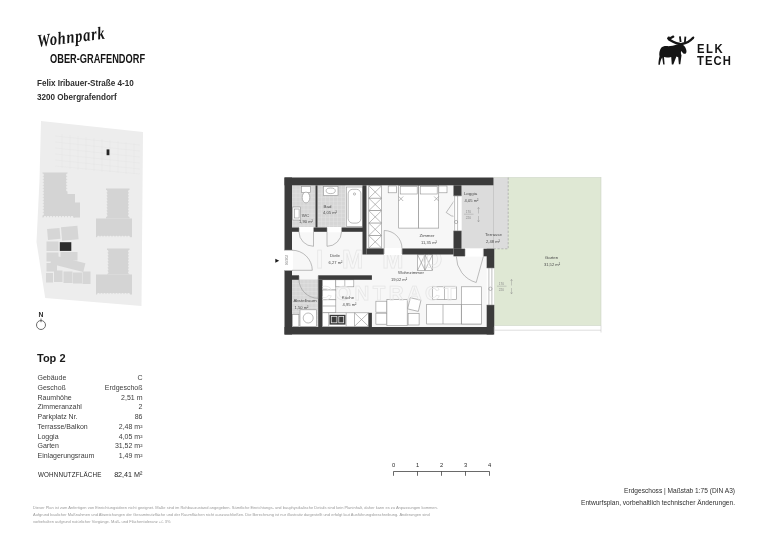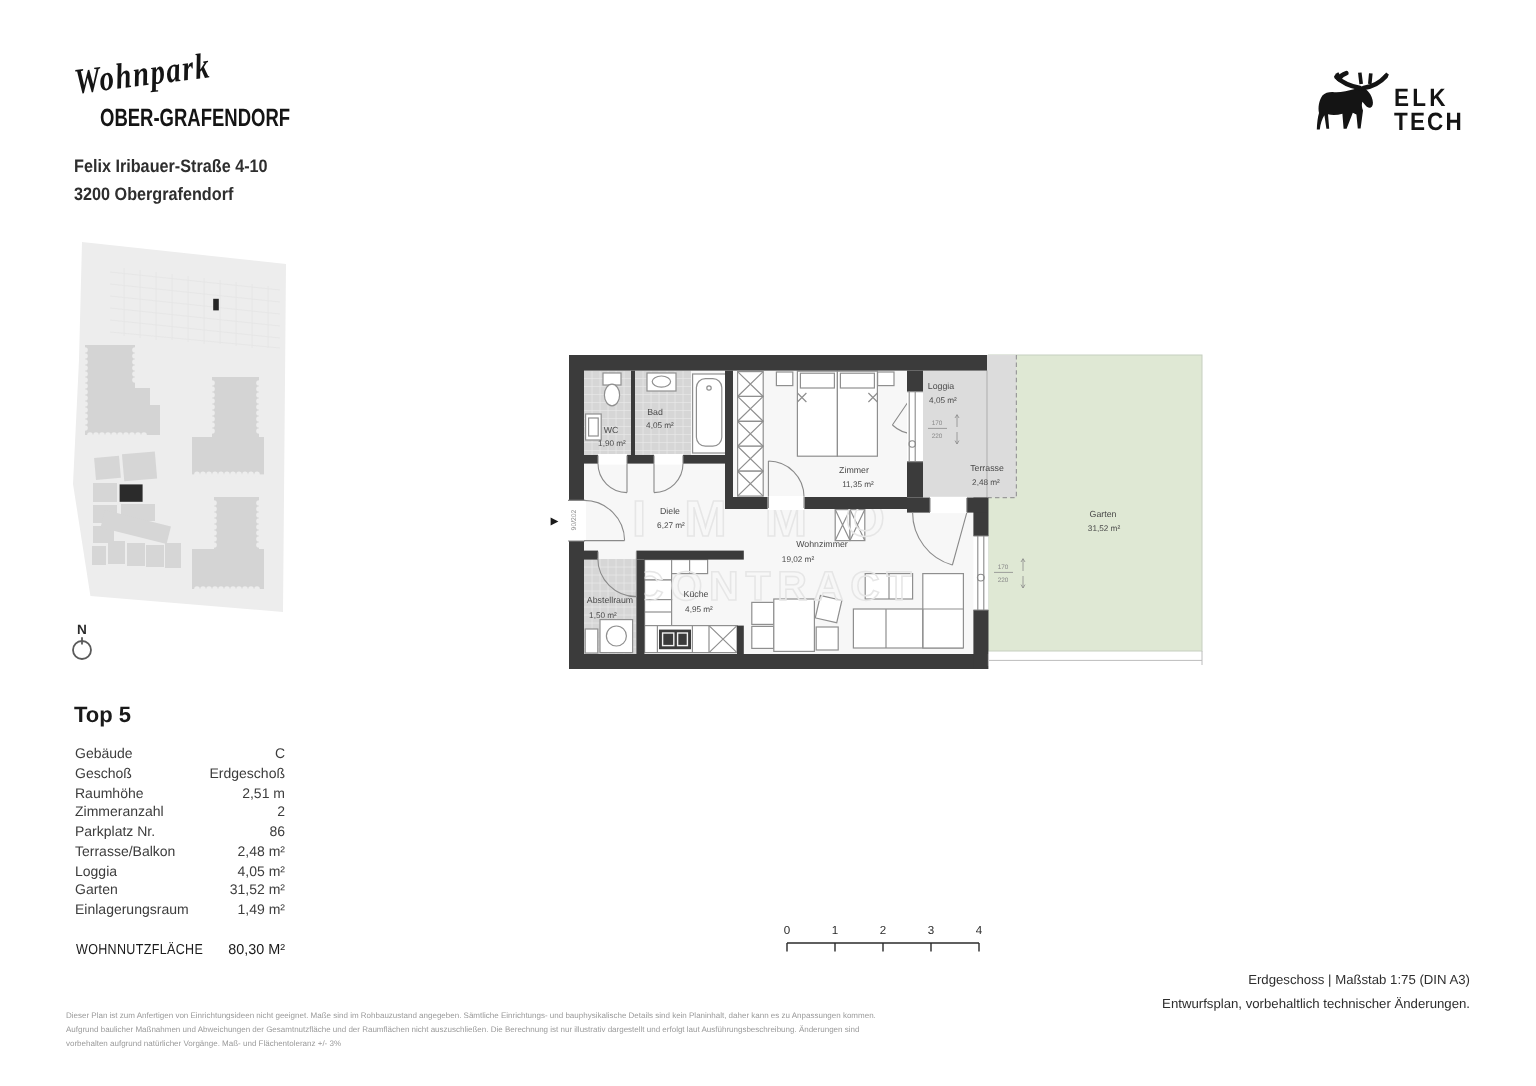--- a/index.html
+++ b/index.html
@@ -13,36 +13,36 @@
 
 <div class="abs" style="left:50px;top:51.5px;font-weight:bold;font-size:12.5px;color:#141414;transform:scaleX(0.74);transform-origin:left top;letter-spacing:0px;white-space:nowrap;">OBER-GRAFENDORF</div>
 
 <div class="abs" style="left:37px;top:77.5px;font-weight:bold;font-size:9px;color:#2e2e2e;transform:scaleX(0.9);transform-origin:left top;white-space:nowrap;">Felix Iribauer-Straße 4-10</div>
 
 <div class="abs" style="left:37px;top:92px;font-weight:bold;font-size:9px;color:#2e2e2e;transform:scaleX(0.9);transform-origin:left top;white-space:nowrap;">3200 Obergrafendorf</div>
 
 <div class="abs" style="left:696.5px;top:42px;font-weight:bold;font-size:12.5px;color:#141414;letter-spacing:1.8px;transform:scaleX(0.9);transform-origin:left top;">ELK</div>
 <div class="abs" style="left:696.5px;top:53.8px;font-weight:bold;font-size:12.5px;color:#141414;letter-spacing:1.2px;transform:scaleX(0.9);transform-origin:left top;">TECH</div>
 
-<div class="abs" style="left:37px;top:352px;font-weight:bold;font-size:11px;color:#1a1a1a;">Top 5</div>
+<div class="abs" style="left:37px;top:352px;font-weight:bold;font-size:11px;color:#1a1a1a;">Top 2</div>
 
 <div class="abs" style="left:37.5px;top:374px;width:105px;font-size:7px;color:#3c3c3c;">
 <div style="height:9.78px;"><span>Gebäude</span><span style="float:right;">C</span></div>
 <div style="height:9.78px;"><span>Geschoß</span><span style="float:right;">Erdgeschoß</span></div>
 <div style="height:9.78px;"><span>Raumhöhe</span><span style="float:right;">2,51 m</span></div>
 <div style="height:9.78px;"><span>Zimmeranzahl</span><span style="float:right;">2</span></div>
 <div style="height:9.78px;"><span>Parkplatz Nr.</span><span style="float:right;">86</span></div>
 <div style="height:9.78px;"><span>Terrasse/Balkon</span><span style="float:right;">2,48 m²</span></div>
 <div style="height:9.78px;"><span>Loggia</span><span style="float:right;">4,05 m²</span></div>
 <div style="height:9.78px;"><span>Garten</span><span style="float:right;">31,52 m²</span></div>
 <div style="height:9.78px;"><span>Einlagerungsraum</span><span style="float:right;">1,49 m²</span></div>
 </div>
 
 <div class="abs" style="left:37.5px;top:469.5px;width:105px;font-size:7.2px;font-weight:normal;color:#1a1a1a;">
-<span style="display:inline-block;transform:scaleX(0.87);transform-origin:left top;letter-spacing:0.2px;">WOHNNUTZFLÄCHE</span><span style="float:right;">80,30 M²</span>
+<span style="display:inline-block;transform:scaleX(0.87);transform-origin:left top;letter-spacing:0.2px;">WOHNNUTZFLÄCHE</span><span style="float:right;">82,41 M²</span>
 </div>
 
 <div class="abs" style="left:33px;top:504px;width:440px;font-size:4px;line-height:7.2px;color:#9a9a9a;">
 Dieser Plan ist zum Anfertigen von Einrichtungsideen nicht geeignet. Maße sind im Rohbauzustand angegeben. Sämtliche Einrichtungs- und bauphysikalische Details sind kein Planinhalt, daher kann es zu Anpassungen kommen.<br>
 Aufgrund baulicher Maßnahmen und Abweichungen der Gesamtnutzfläche und der Raumflächen nicht auszuschließen. Die Berechnung ist nur illustrativ dargestellt und erfolgt laut Ausführungsbeschreibung. Änderungen sind<br>
 vorbehalten aufgrund natürlicher Vorgänge. Maß- und Flächentoleranz +/- 3%
 </div>
 
 <div class="abs" style="left:435px;top:486.5px;width:300px;text-align:right;font-size:6.6px;color:#2e2e2e;">Erdgeschoss | Maßstab 1:75 (DIN A3)</div>
 

